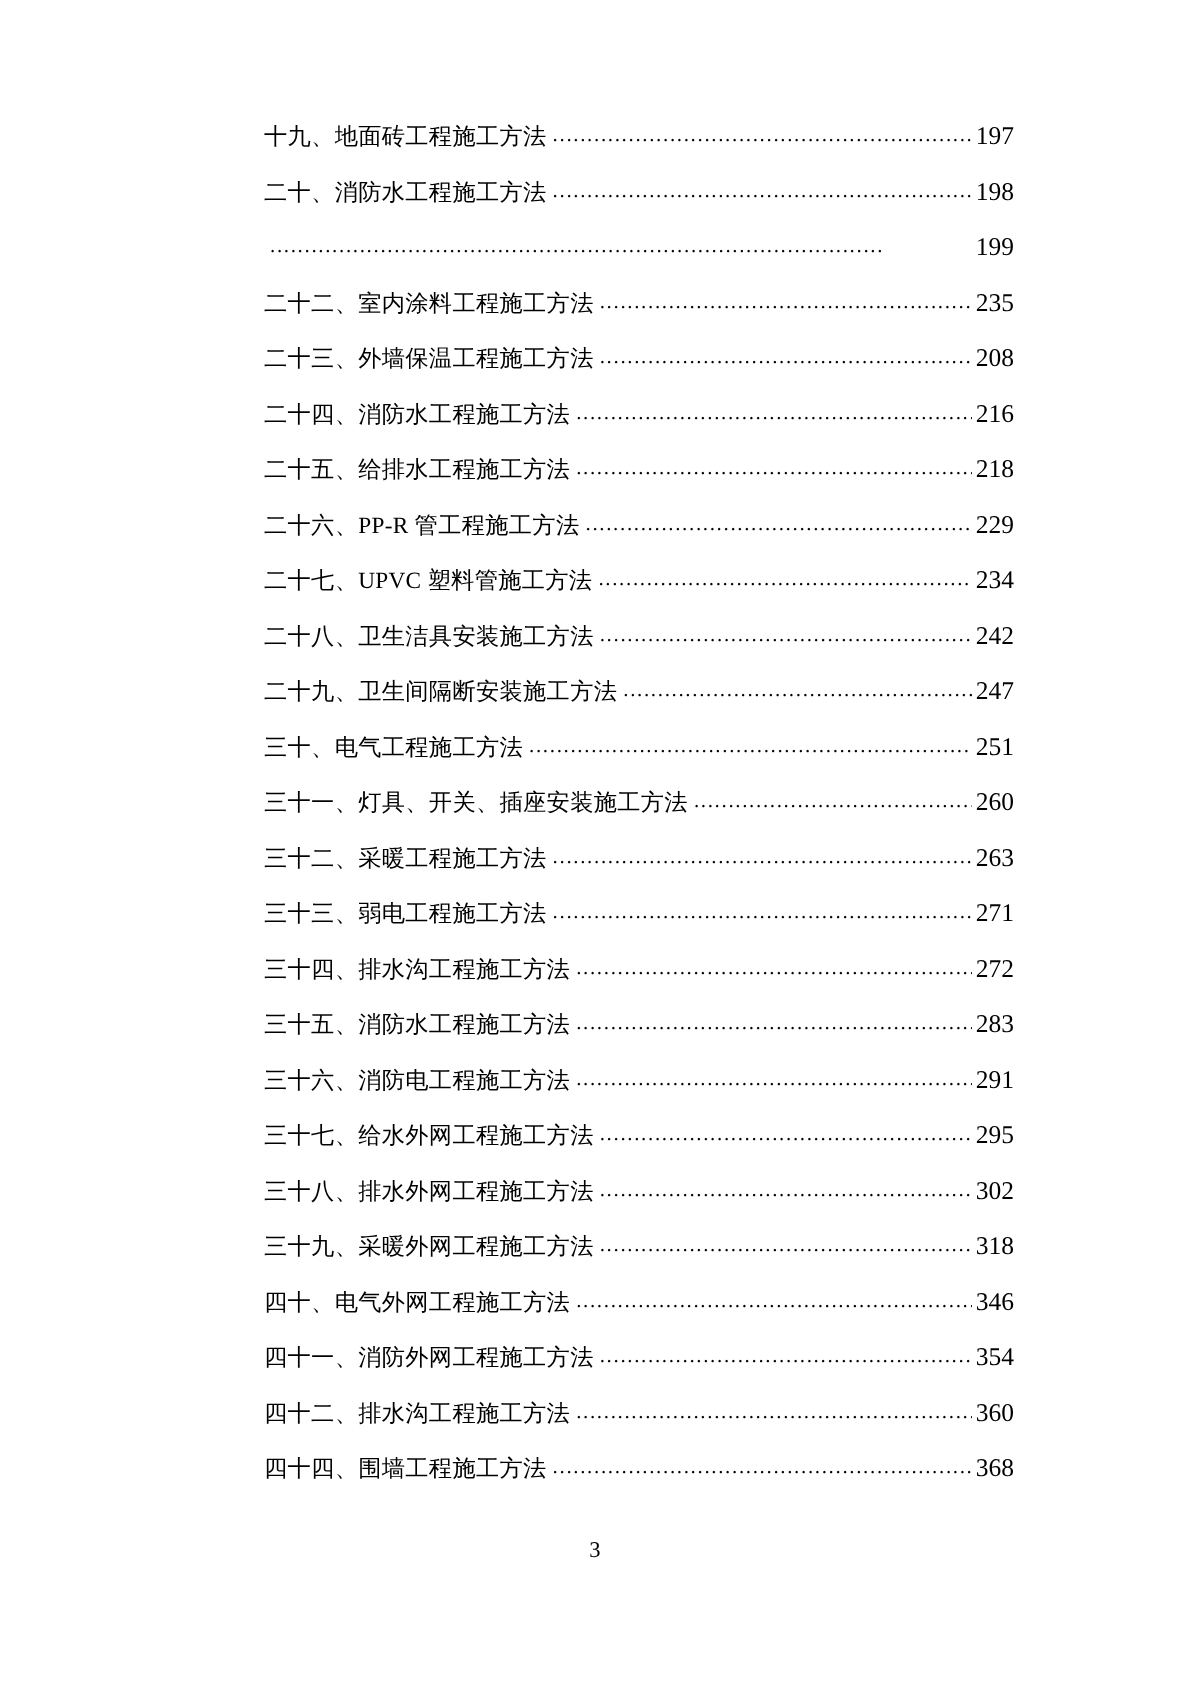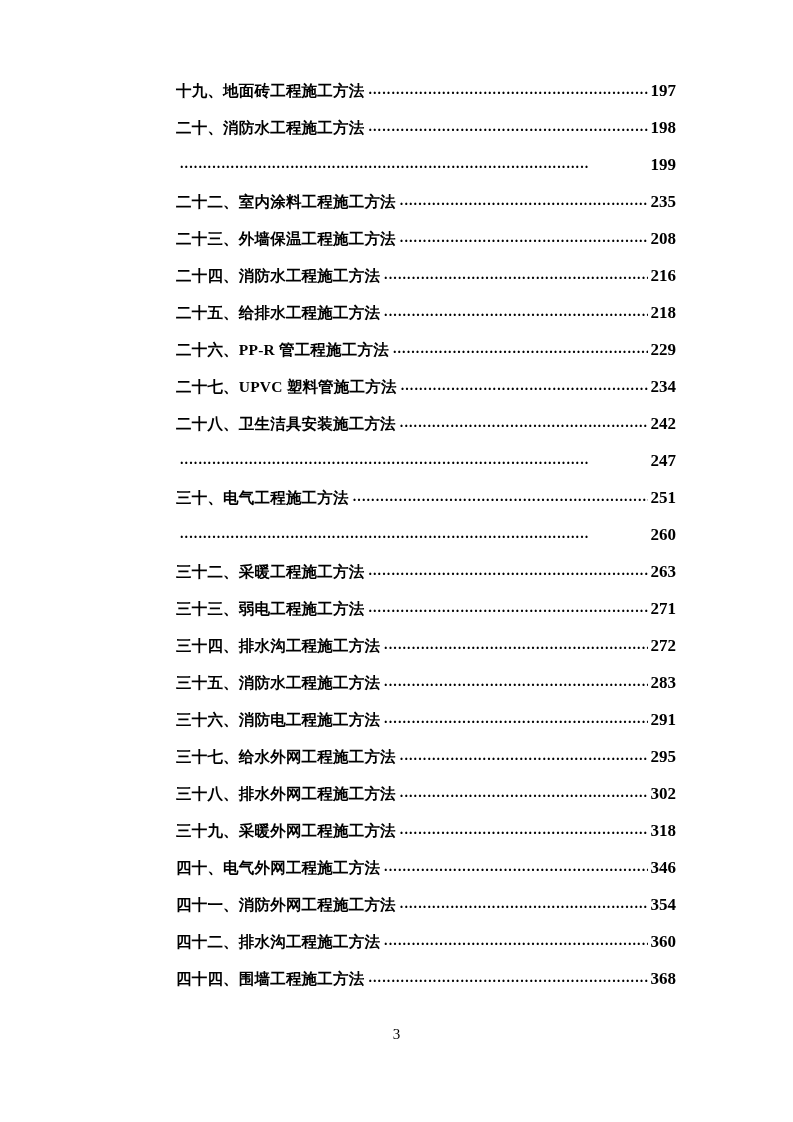--- a/index.html
+++ b/index.html
@@ -30,21 +30,20 @@
     width: 500px;
   }
   .toc-entry {
     display: flex;
     align-items: baseline;
     width: 100%;
     font-size: 15.5px;
     line-height: 1.0;
     height: 37px;
     white-space: nowrap;
-    font-weight: bold;
   }
   .toc-title {
     flex: 0 0 auto;
     font-family: "Liberation Serif", "DejaVu Serif", serif;
     letter-spacing: 0.2px;
   }
   .toc-dots {
     flex: 1 1 auto;
     overflow: hidden;
     margin: 0 2px 0 4px;
@@ -118,29 +117,31 @@
         <span class="toc-title">二十七、UPVC 塑料管施工方法</span>
         <span class="toc-dots">.........................................................................................</span>
         <span class="toc-page">234</span>
       </div>
       <div class="toc-entry">
         <span class="toc-title">二十八、卫生洁具安装施工方法</span>
         <span class="toc-dots">.........................................................................................</span>
         <span class="toc-page">242</span>
       </div>
       <div class="toc-entry">
+        <span class="toc-title">二十九、卫生间隔断安装施工方法</span>
         <span class="toc-dots">.........................................................................................</span>
         <span class="toc-page">247</span>
       </div>
       <div class="toc-entry">
         <span class="toc-title">三十、电气工程施工方法</span>
         <span class="toc-dots">.........................................................................................</span>
         <span class="toc-page">251</span>
       </div>
       <div class="toc-entry">
+        <span class="toc-title">三十一、灯具、开关、插座安装施工方法</span>
         <span class="toc-dots">.........................................................................................</span>
         <span class="toc-page">260</span>
       </div>
       <div class="toc-entry">
         <span class="toc-title">三十二、采暖工程施工方法</span>
         <span class="toc-dots">.........................................................................................</span>
         <span class="toc-page">263</span>
       </div>
       <div class="toc-entry">
         <span class="toc-title">三十三、弱电工程施工方法</span>

